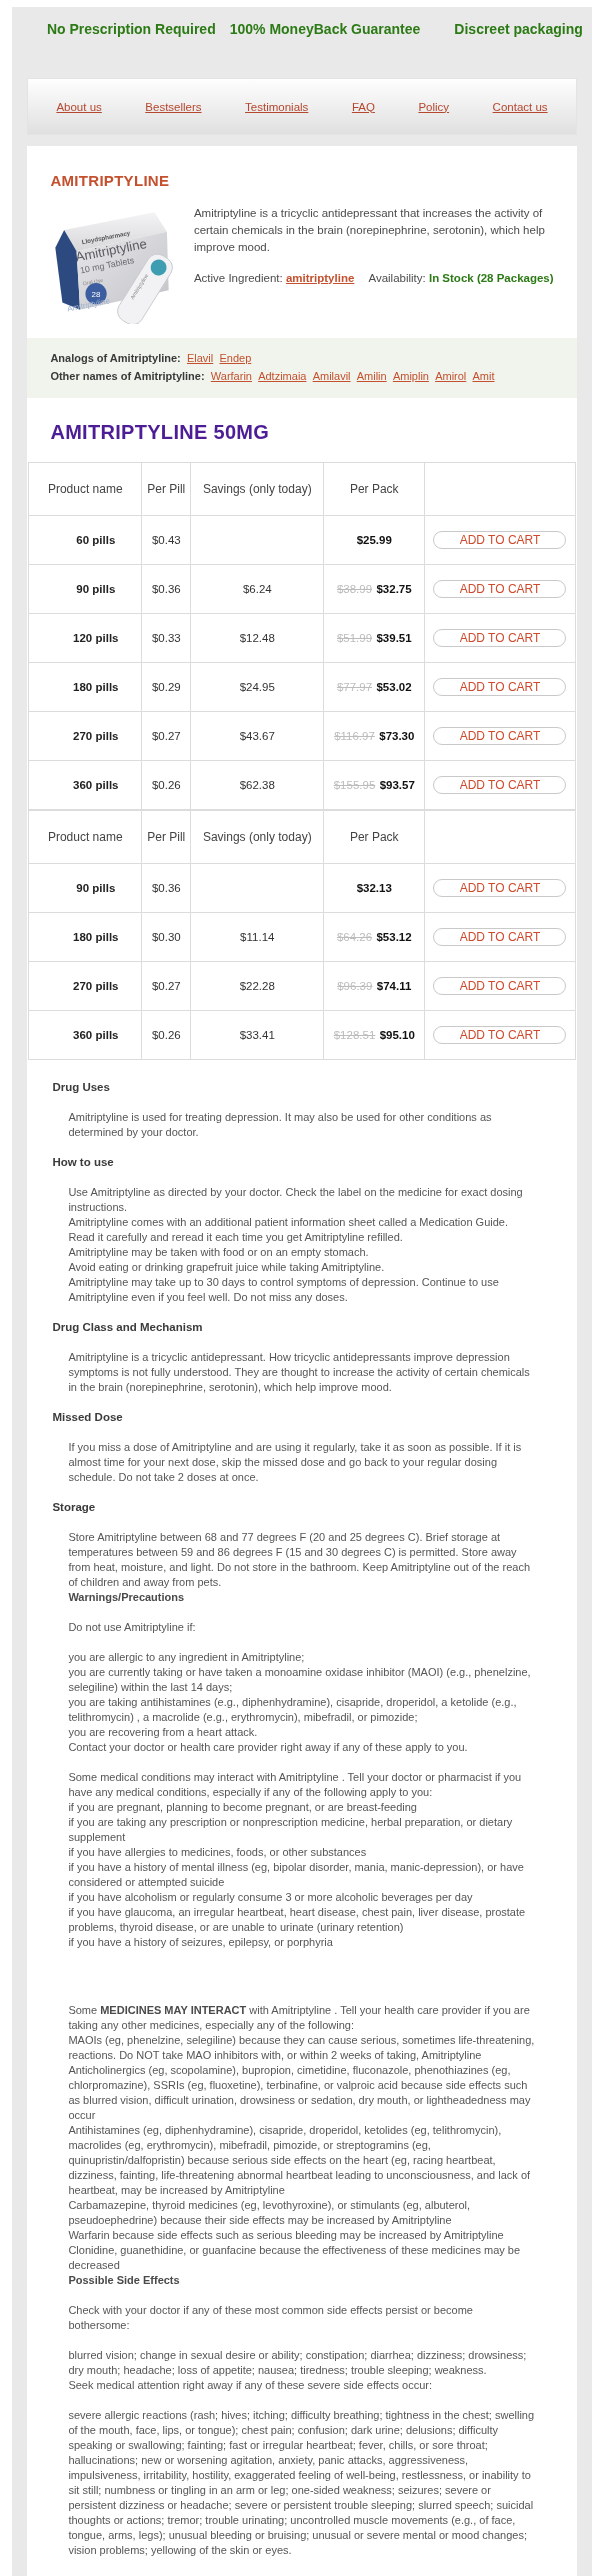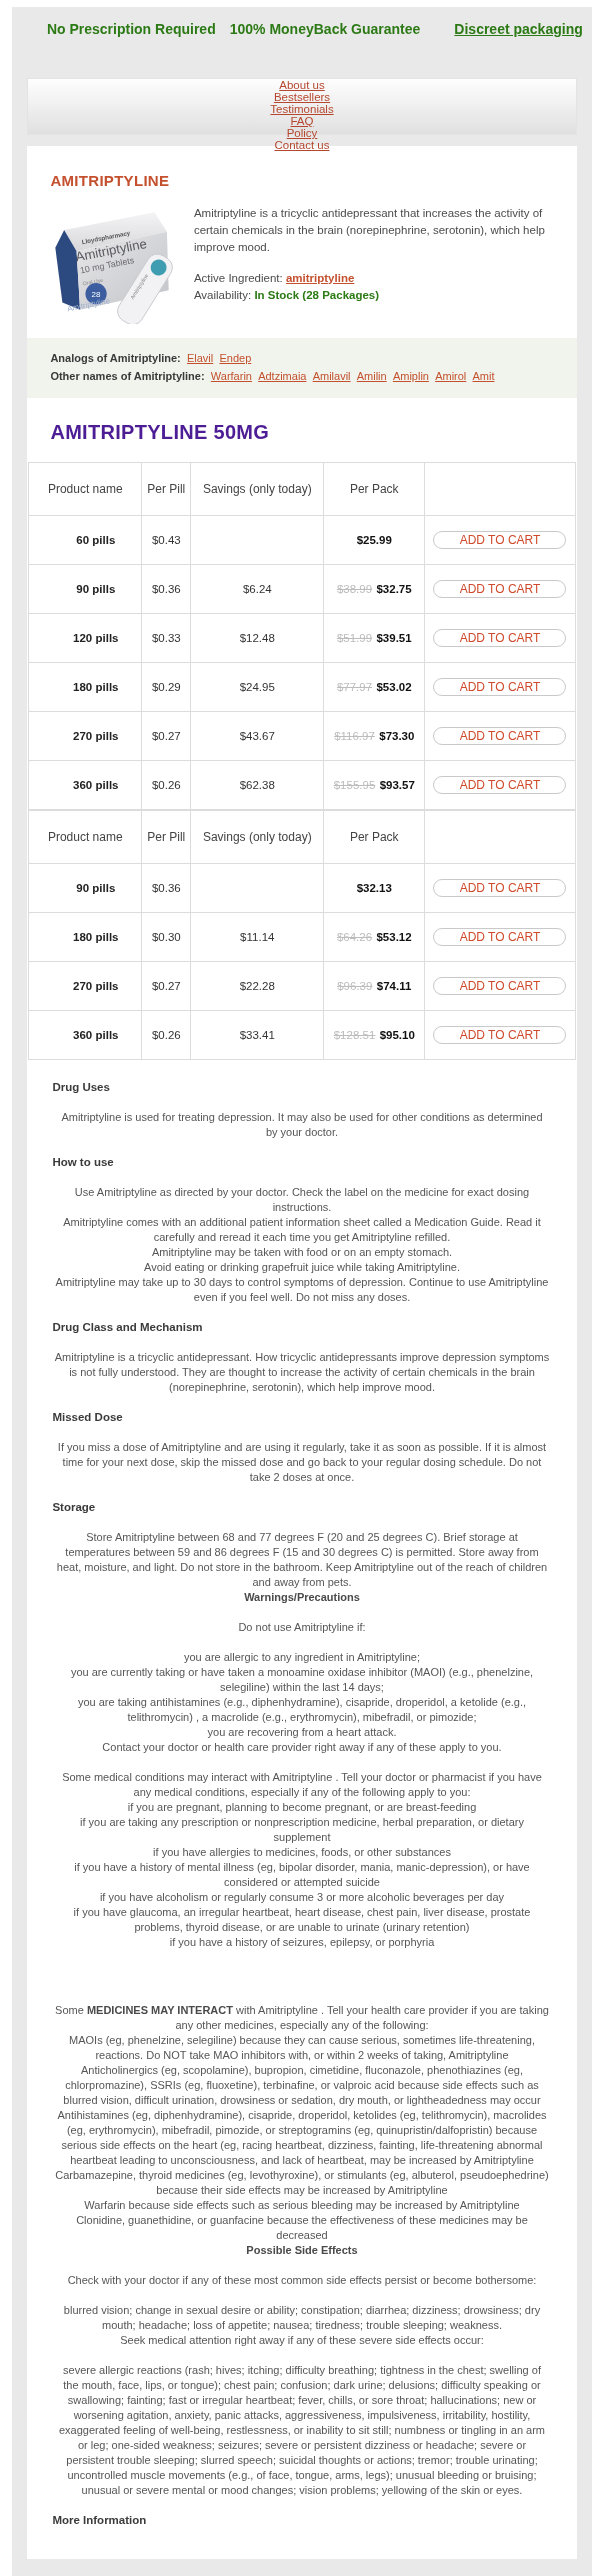--- a/index.html
+++ b/index.html
@@ -19,32 +19,31 @@
     height: 43px;
     display: flex;
     align-items: center;
     font-size: 14px;
     font-weight: bold;
     color: #2c7a15;
     padding-left: 19.5px;
   }
   .topbar .tb-item { white-space: nowrap; }
   .topbar .tb-item + .tb-item { margin-left: 14px; }
-  .topbar .tb-item:last-child { margin-left: 34px; text-decoration: underline; }
+  .topbar .tb-item:last-child { margin-left: 34px; }
   
   .nav {
     margin-top: 28px;
     height: 57px;
     background: linear-gradient(#fefefe, #e0e0e0);
     border: 0.9px solid #e3e3e3;
     display: flex;
     align-items: center;
     justify-content: space-between;
     padding: 0 28px;
-    flex-direction: column;
   }
   .nav a {
     color: #b5472e;
     font-size: 11.5px;
     text-decoration: underline;
     cursor: pointer;
   }
   
   .card {
     margin-top: 10.6px;
@@ -70,21 +69,20 @@
     font-size: 11.5px;
     line-height: 17px;
     color: #4c4c4c;
   }
   .ingredient-line {
     display: flex;
     justify-content: space-between;
     margin-top: 14px;
     font-size: 11.5px;
     color: #4c4c4c;
-    flex-direction: column;
   }
   .ingredient-line a {
     color: #c4502e;
     font-weight: bold;
     text-decoration: underline;
     cursor: pointer;
   }
   .instock { color: #2c7a15; font-weight: bold; }
   .analogs {
     margin-top: 14px;
@@ -156,21 +154,21 @@
     font-size: 11px;
     line-height: 15px;
     color: #565656;
   }
   .drug-info .ih {
     font-weight: bold;
     font-size: 11.5px;
     color: #3b3b3b;
     margin: 15px 0;
   }
-  .drug-info .ip { margin: 15px 2px; text-align: center; }
+  .drug-info .ip { margin: 15px 16px; }
   .drug-info .igap { height: 23px; }
   .drug-info b { color: #4a4a4a; }
 </style>
 </head>
 <body>
 
 <div class="page">
 
   <div class="topbar">
       <span class="tb-item">No Prescription Required</span>

